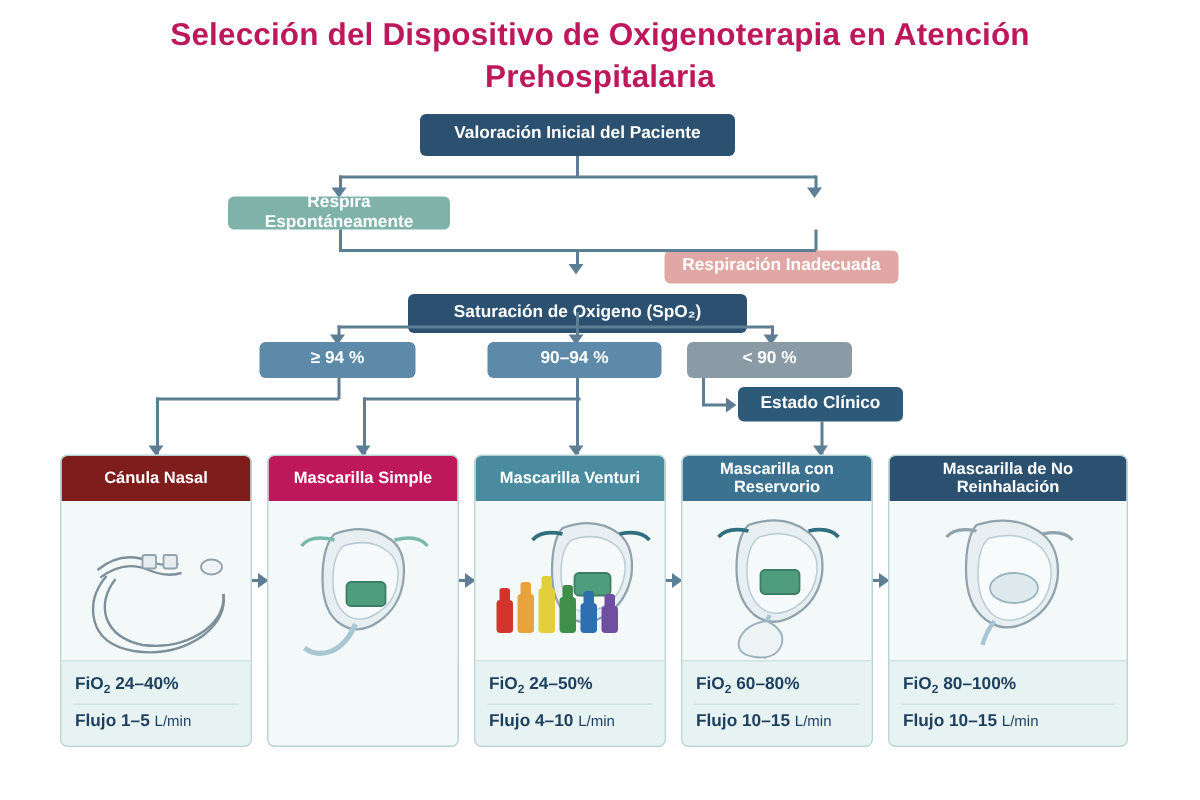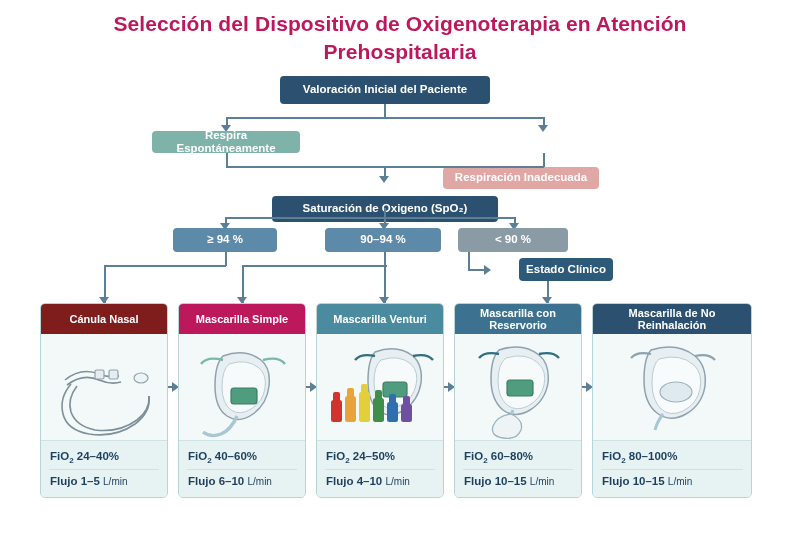--- a/index.html
+++ b/index.html
@@ -174,21 +174,21 @@
   <div class="arrow-down" style="left:379px; top:223px;"></div>
   <div class="arrow-down" style="left:509px; top:223px;"></div>
 
   <div class="node slate" style="left:173px; top:228px; width:104px; height:24px;">≥ 94 %</div>
   <div class="node slate" style="left:325px; top:228px; width:116px; height:24px;">90–94 %</div>
   <div class="node gray" style="left:458px; top:228px; width:110px; height:24px;">&lt; 90 %</div>
 
   <div class="ln lnv" style="left:468px; top:252px; height:18px;"></div>
   <div class="ln lnh" style="left:468px; top:269px; width:17px;"></div>
   <div class="arrow-right" style="left:484px; top:265px;"></div>
-  <div class="node navy2" style="left:519px; top:258px; width:94px; height:23px;text-align:right;">Estado Clínico</div>
+  <div class="node navy2" style="left:492px; top:258px; width:110px; height:23px;text-align:right;">Estado Clínico</div>
 
   <div class="ln lnv" style="left:225px; top:252px; height:14px;"></div>
   <div class="ln lnh" style="left:104px; top:265px; width:122px;"></div>
   <div class="ln lnv" style="left:104px; top:265px; height:38px;"></div>
   <div class="arrow-down" style="left:99px; top:297px;"></div>
 
   <div class="ln lnv" style="left:384px; top:252px; height:14px;"></div>
   <div class="ln lnh" style="left:242px; top:265px; width:145px;"></div>
   <div class="ln lnv" style="left:242px; top:265px; height:38px;"></div>
   <div class="arrow-down" style="left:237px; top:297px;"></div>
@@ -234,32 +234,20 @@
     <div class="card-head h2">Mascarilla Simple</div>
     <div class="card-img">
       <svg width="128" height="106" viewBox="0 0 128 106">
         <path d="M44 22 q22 -8 38 4 q10 8 8 26 q-2 18 -16 28 q-14 10 -26 2 q-12 -8 -12 -30 q0 -22 8 -30z" fill="#e8eff2" stroke="#8fa2ad" stroke-width="1.5"></path>
         <path d="M50 30 q18 -6 30 4 q8 7 6 20 q-2 14 -14 21 q-11 7 -20 1 q-9 -7 -9 -23 q0 -17 7 -23z" fill="#f6fafb" stroke="#b9ccd4" stroke-width="1"></path>
         <rect x="52" y="54" width="26" height="16" rx="3" fill="#4f9d7e" stroke="#3c7e63" stroke-width="1.2"></rect>
         <path d="M44 26 q-16 -4 -22 4" stroke="#7ab8a8" stroke-width="2.4" fill="none"></path>
         <path d="M84 26 q16 -4 22 4" stroke="#7ab8a8" stroke-width="2.4" fill="none"></path>
         <path d="M58 82 q-6 14 -16 18 q-10 4 -18 -2" stroke="#a8c7d2" stroke-width="3.4" fill="none"></path>
       </svg>
-    </div>
-    <div class="card-spec">
-      <div class="divider"></div>
-      <div class="spec-line">
-        <span>FiO</span><sub>2</sub>
-        <span>40–60%</span>
-      </div>
-      <div class="spec-line">
-        <span>Flujo</span>
-        <span>6–10</span>
-        <span class="unit">L/min</span>
-      </div>
     </div>
   </div>
 
   <div class="arrow-right" style="left:310px; top:382px;"></div>
   <div class="ln lnh" style="left:306px; top:386px; width:6px;"></div>
 
   <div class="card" style="left:316px; top:303px;">
     <div class="card-head h3">Mascarilla Venturi</div>
     <div class="card-img">
       <svg width="128" height="106" viewBox="0 0 128 106">

